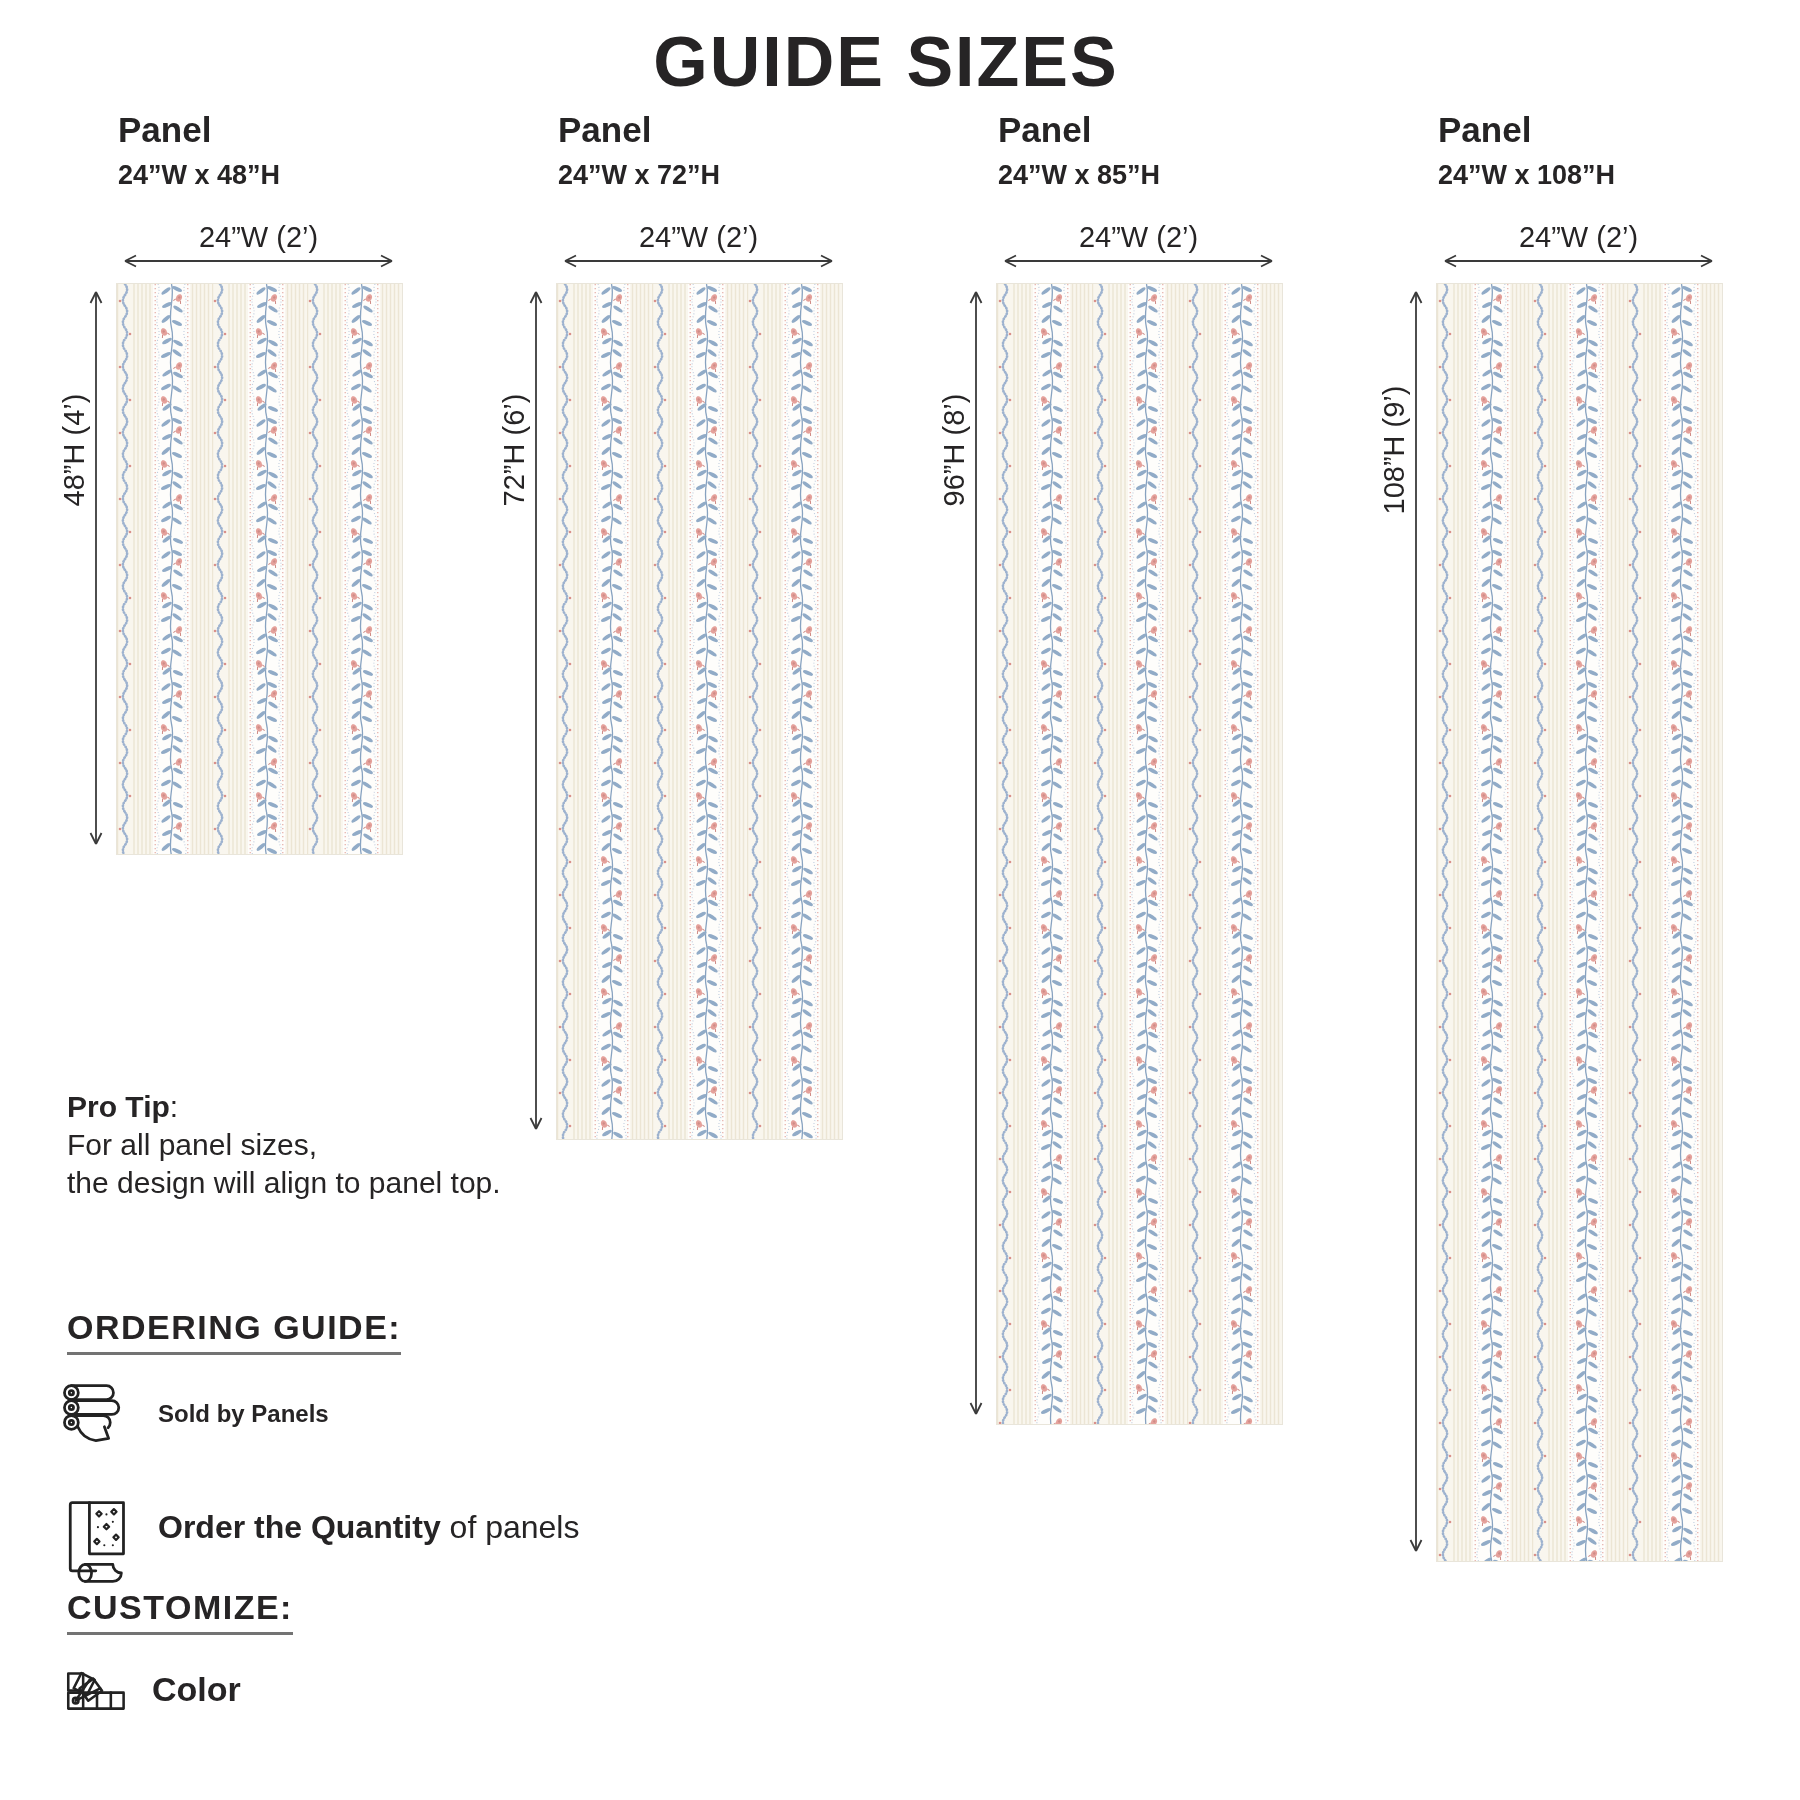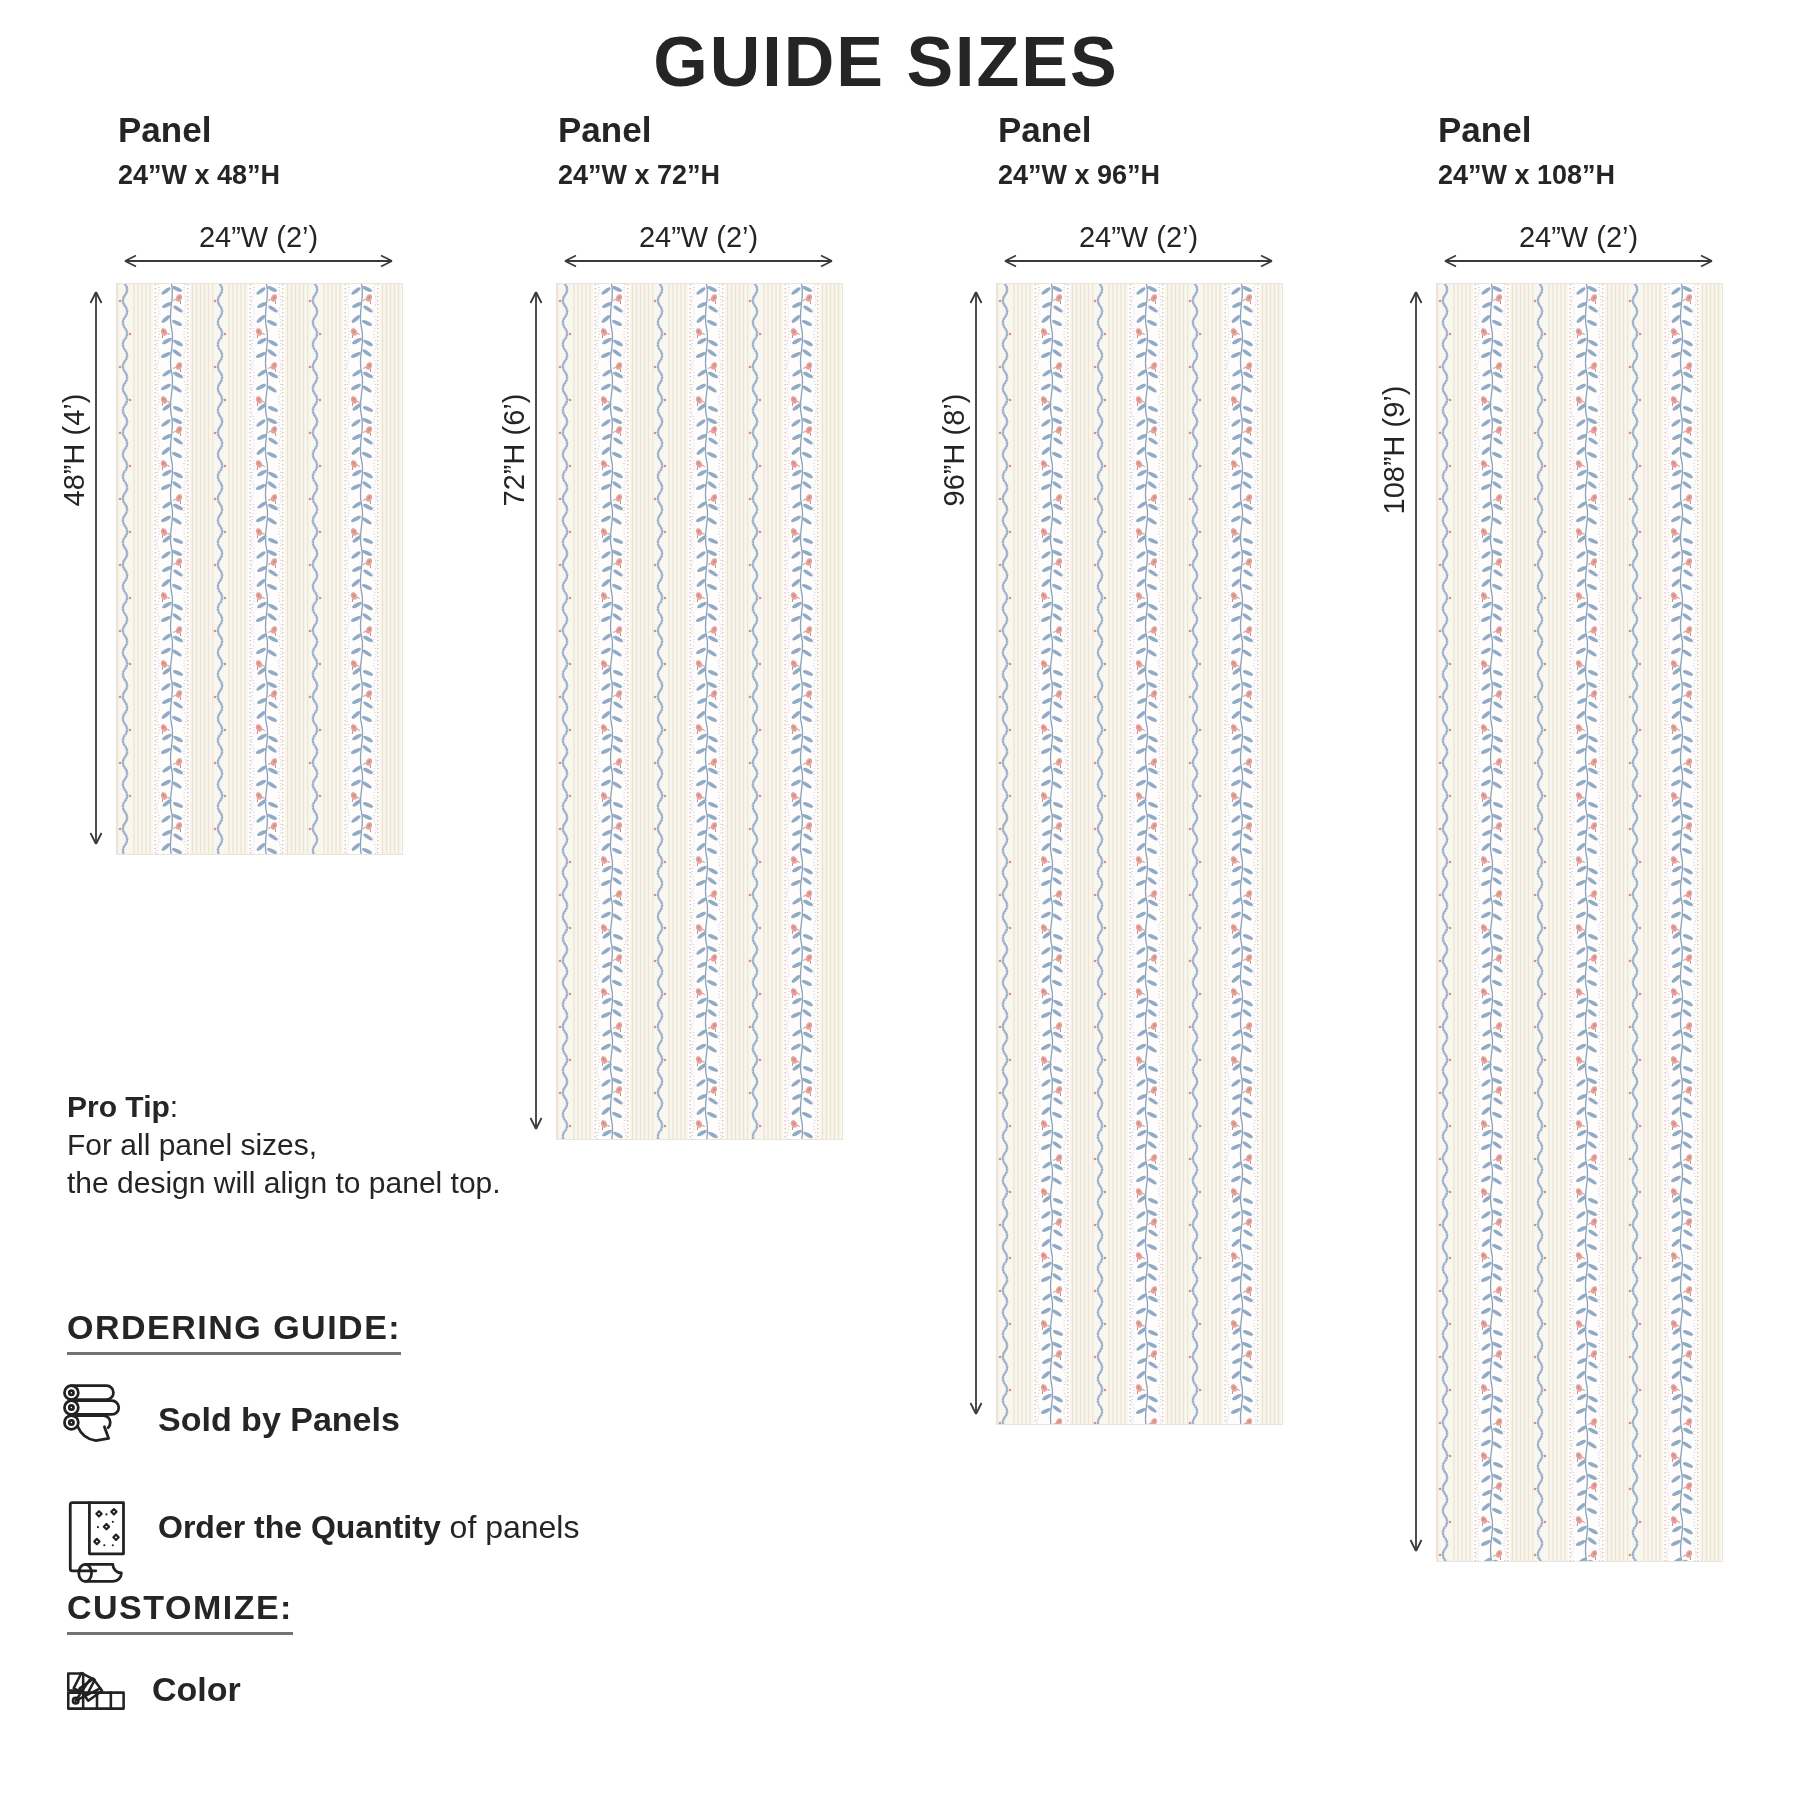--- a/index.html
+++ b/index.html
@@ -18,21 +18,21 @@
   .vlabel{position:absolute;left:-202px;top:432px;width:320px;height:36px;transform:rotate(-90deg);text-align:center;font-size:29px;line-height:36px;white-space:nowrap;}
   .protip{position:absolute;left:67px;top:1088px;font-size:30px;line-height:38px;}
   .b{font-weight:bold;}
   .sechead{position:absolute;left:67px;font-size:34px;font-weight:bold;letter-spacing:1.5px;border-bottom:3px solid #737373;padding-bottom:5px;}
   .og-head{top:1308px;}
   .cz-head{top:1588px;}
   .icon{position:absolute;}
   .ic-rolls{left:60px;top:1382px;}
   .ic-sheet{left:66px;top:1498px;}
   .ic-swatches{left:64px;top:1650px;}
-  .og1-label{position:absolute;left:158px;top:1400px;font-size:34px;font-weight:bold;}
+  .og1-label{position:absolute;left:158px;top:1400px;font-size:24px;font-weight:bold;}
   .og2-text{position:absolute;left:158px;top:1500px;font-size:32px;line-height:54px;}
   .cz-label{position:absolute;left:152px;top:1670px;font-size:34px;font-weight:bold;}
   svg{display:block;}
 </style>
 </head>
 <body>
 
 <div class="stage">
 
   <svg width="0" height="0" style="position:absolute" aria-hidden="true">
@@ -133,21 +133,21 @@
     <svg class="varrow" width="18" height="855">
       <line x1="9" y1="9" x2="9" y2="846" stroke="#3a3a3a" stroke-width="1.8"></line>
       <path d="M9,9 l-5.5,11 M9,9 l5.5,11 M9,846 l-5.5,-11 M9,846 l5.5,-11" stroke="#3a3a3a" stroke-width="1.8" fill="none"></path>
     </svg>
     <div class="vlabel">72”H (6’)</div>
   </div>
 
   <div class="col c2">
     <div class="hdr">
       <div class="l1">Panel</div>
-      <div class="l2">24”W x 96”H</div>
+      <div class="l2">24”W x 85”H</div>
     </div>
     <div class="wlabel">24”W  (2’)</div>
     <svg class="harrow" width="285" height="18">
       <line x1="9" y1="9" x2="276" y2="9" stroke="#3a3a3a" stroke-width="1.8"></line>
       <path d="M9,9 l11,-5.5 M9,9 l11,5.5 M276,9 l-11,-5.5 M276,9 l-11,5.5" stroke="#3a3a3a" stroke-width="1.8" fill="none"></path>
     </svg>
     <svg class="swatch" width="285" height="1140">
         <rect width="285" height="1140" fill="url(#wp)"></rect>
       </svg>
     <svg class="varrow" width="18" height="1140">

